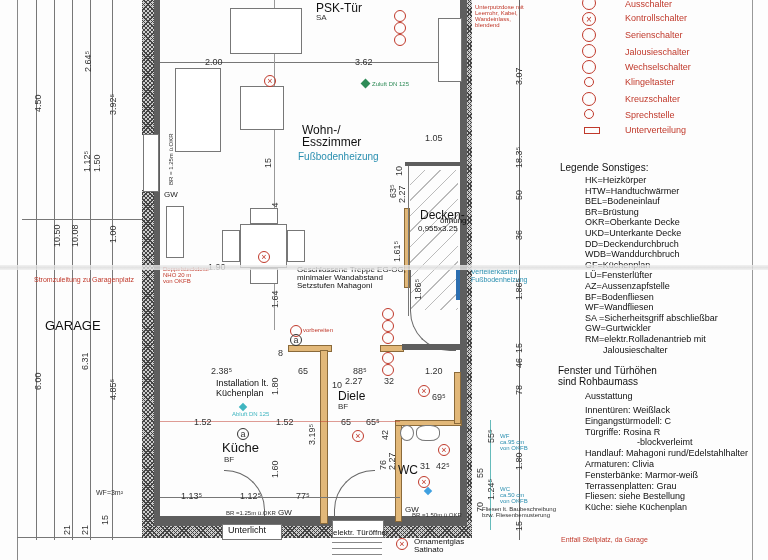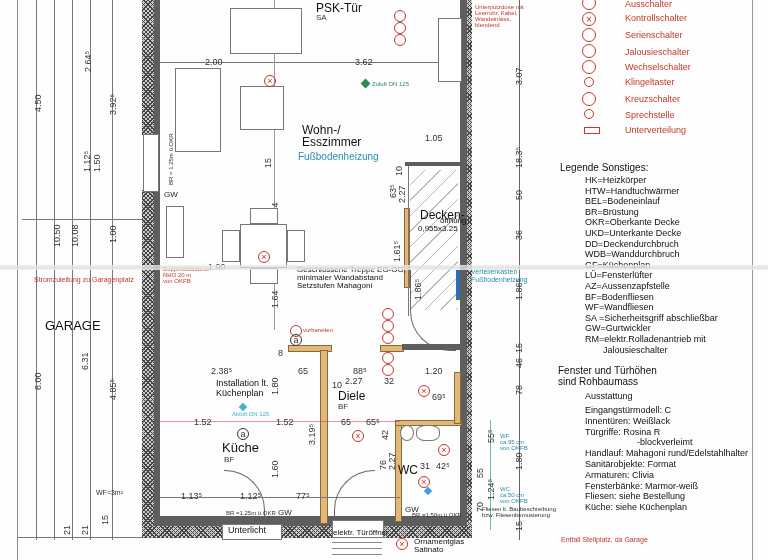--- a/index.html
+++ b/index.html
@@ -299,28 +299,28 @@
     <div>GW=Gurtwickler</div>
     <div>RM=elektr.Rolladenantrieb mit</div>
     <div style="padding-left:18px">Jalousieschalter</div>
   </div>
 
   <span class="abs" style="left:558px;top:365px;font-size:10px;color:#111">Fenster und Türhöhen</span>
   <span class="abs" style="left:558px;top:376px;font-size:10px;color:#111">sind Rohbaumass</span>
 
   <span class="abs" style="left:585px;top:391px;font-size:9px;color:#111">Ausstattung</span>
   <div class="abs" style="left:585px;top:405px;font-size:9px;line-height:10.8px;color:#111">
+    <div>Innentüren: Weißlack</div>
     <div>Eingangstürmodell: C</div>
-    <div>Innentüren: Weißlack</div>
     <div>Türgriffe: Rosina R</div>
     <div style="padding-left:52px">-blockverleimt</div>
     <div>Handlauf: Mahagoni rund/Edelstahlhalter</div>
-    <div>Sanitärobjekte: Format</div>
     <div>Armaturen: Clivia</div>
     <div>Fensterbänke: Marmor-weiß</div>
+    <div>Terrassenplatten: Grau</div>
     <div>Fliesen: siehe Bestellung</div>
     <div>Küche: siehe Küchenplan</div>
   </div>
 
   <span class="abs red" style="left:561px;top:536px;font-size:7px">Entfall Stellplatz, da Garage</span>
 </div>
 
 <div class="scanline"></div>
 
 </body></html>

